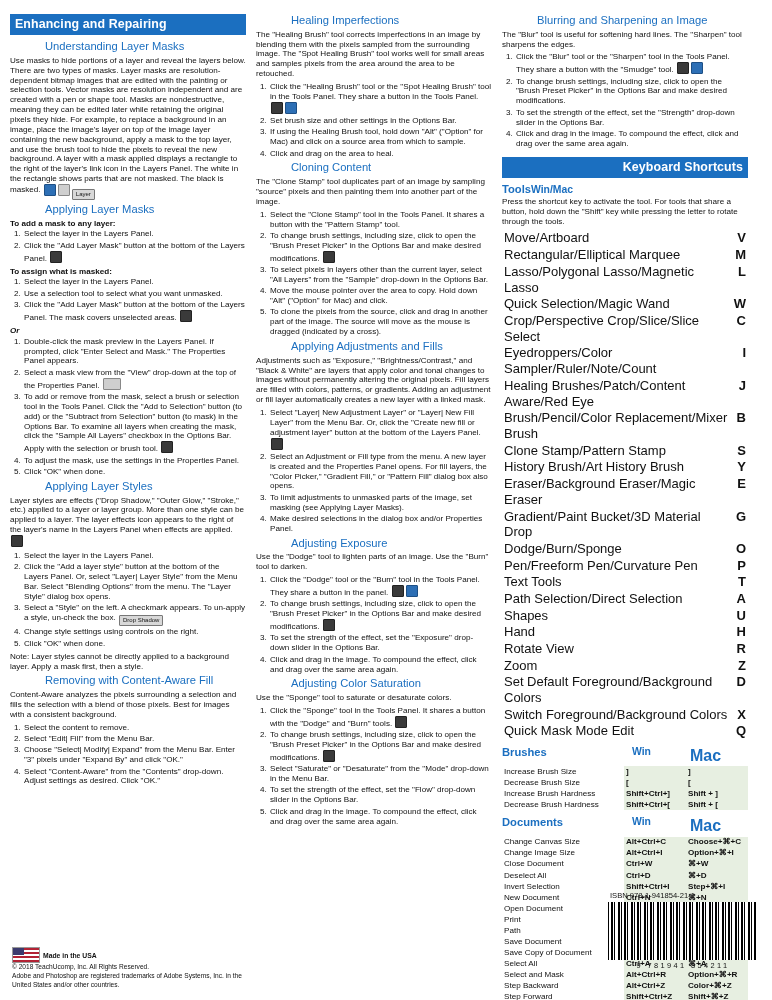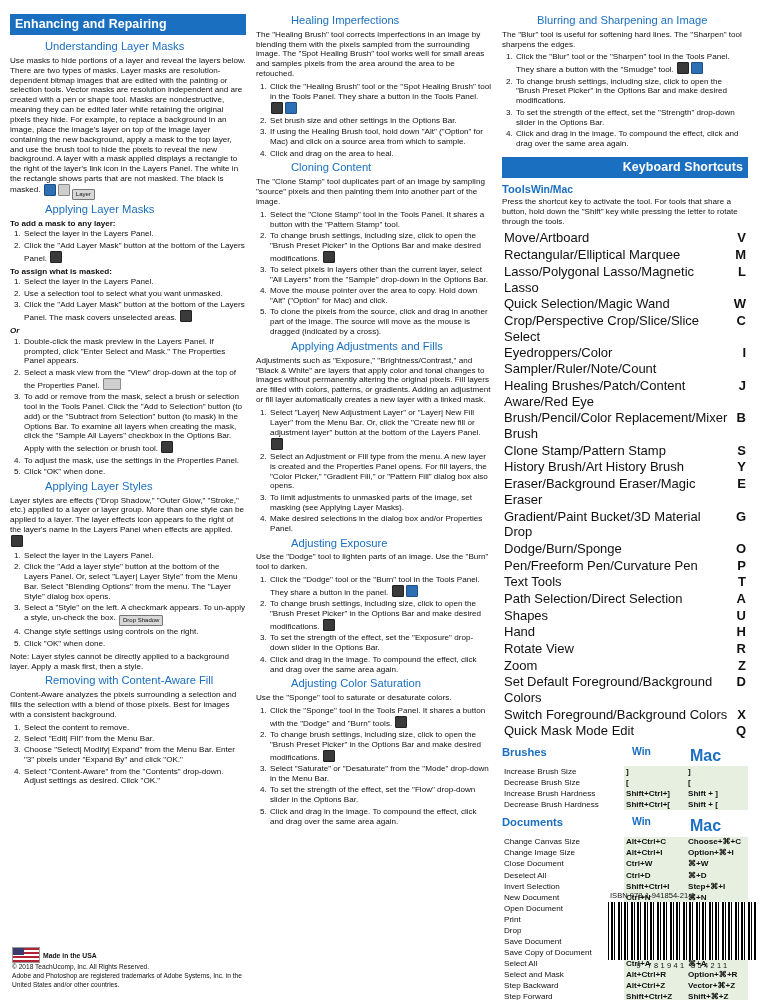--- a/index.html
+++ b/index.html
@@ -469,21 +469,21 @@
               <td class="nm">Open Document</td>
               <td class="w">Ctrl+O</td>
               <td class="m">⌘+O</td>
             </tr>
           <tr>
               <td class="nm">Print</td>
               <td class="w">Ctrl+P</td>
               <td class="m">⌘+P</td>
             </tr>
           <tr>
-              <td class="nm">Drop</td>
+              <td class="nm">Path</td>
               <td class="w">Ctrl+Z</td>
               <td class="m">⌘+Z</td>
             </tr>
           <tr>
               <td class="nm">Save Document</td>
               <td class="w">Ctrl+S</td>
               <td class="m">⌘+S</td>
             </tr>
           <tr>
               <td class="nm">Save Copy of Document</td>
@@ -496,21 +496,21 @@
               <td class="m">⌘+A</td>
             </tr>
           <tr>
               <td class="nm">Select and Mask</td>
               <td class="w">Alt+Ctrl+R</td>
               <td class="m">Option+⌘+R</td>
             </tr>
           <tr>
               <td class="nm">Step Backward</td>
               <td class="w">Alt+Ctrl+Z</td>
-              <td class="m">Vector+⌘+Z</td>
+              <td class="m">Color+⌘+Z</td>
             </tr>
           <tr>
               <td class="nm">Step Forward</td>
               <td class="w">Shift+Ctrl+Z</td>
               <td class="m">Shift+⌘+Z</td>
             </tr>
           <tr>
               <td class="nm">Undo</td>
               <td class="w">Ctrl+Z</td>
               <td class="m">⌘+Z</td>

